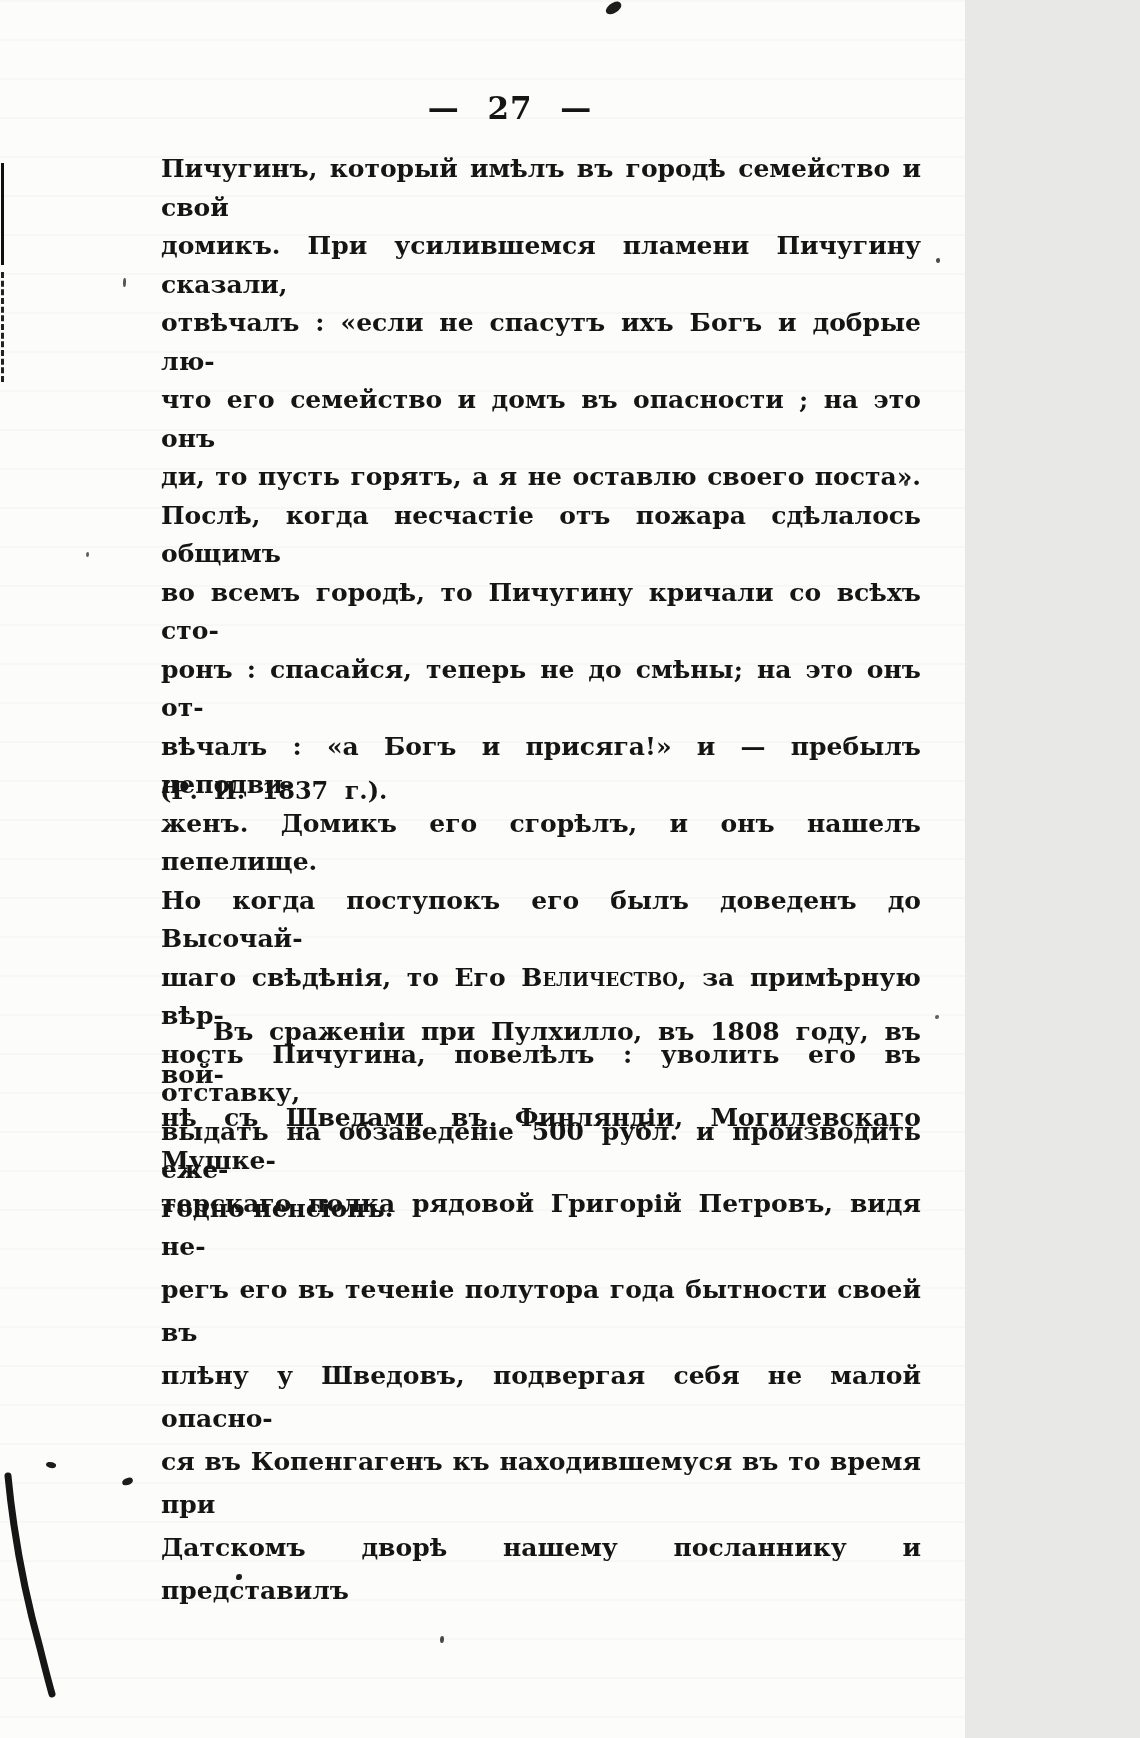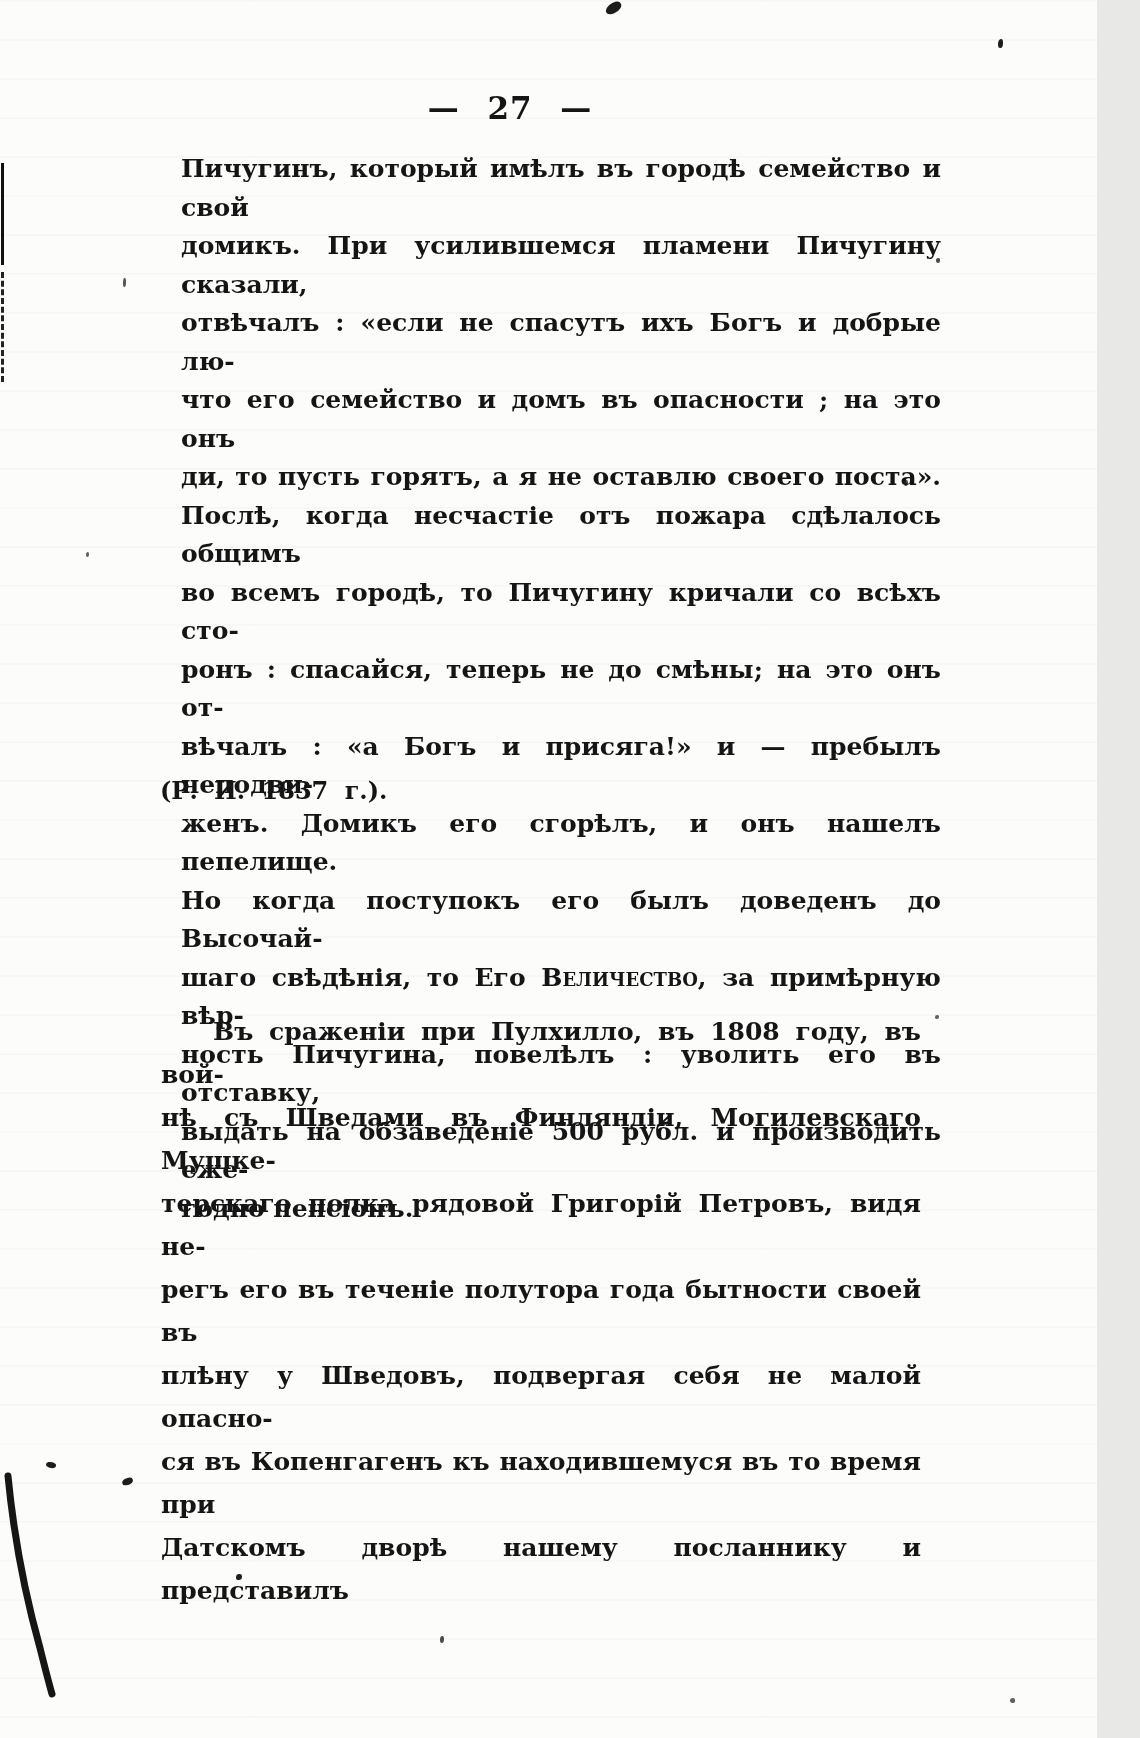--- a/index.html
+++ b/index.html
@@ -1,36 +1,36 @@
 <!DOCTYPE html>
 <html><head>
 <meta charset="utf-8">
 <style>
   html,body{margin:0;padding:0;background:#e8e8e6;}
   .page{
     position:relative;
-    width:1097px;height:1738px;
+    width:965px;height:1738px;
     background:#fcfcfa;
     overflow:hidden;
     font-family:"DejaVu Serif","Liberation Serif",serif;
     font-weight:700;
     color:#151515;
   }
   
   .page::before{
     content:"";position:absolute;inset:0;pointer-events:none;
     background:repeating-linear-gradient(180deg,
       rgba(0,0,0,0.018) 0 2px, rgba(0,0,0,0) 2px 39px);
   }
   .header{
     position:absolute;left:160px;top:90px;width:700px;
     text-align:center;font-size:31px;letter-spacing:1px;word-spacing:16px;
   }
   .textblock{position:absolute;left:161px;width:760px;font-size:25px;}
-  #p1{top:150px;line-height:38.5px;margin-left:20px;}
+  #p1{top:150px;line-height:38.5px;}
   #block2{top:1010px;line-height:43px;}
   .line{text-align:justify;text-align-last:justify;}
   .line.flush{text-align-last:left;}
   .sc{font-variant:small-caps;font-variant-caps:small-caps;}
   .citation{
     position:absolute;left:160px;top:776px;width:756px;
     text-align:left;font-size:24px;word-spacing:8px;
   }
   .section{
     position:absolute;left:160px;top:894px;width:744px;

